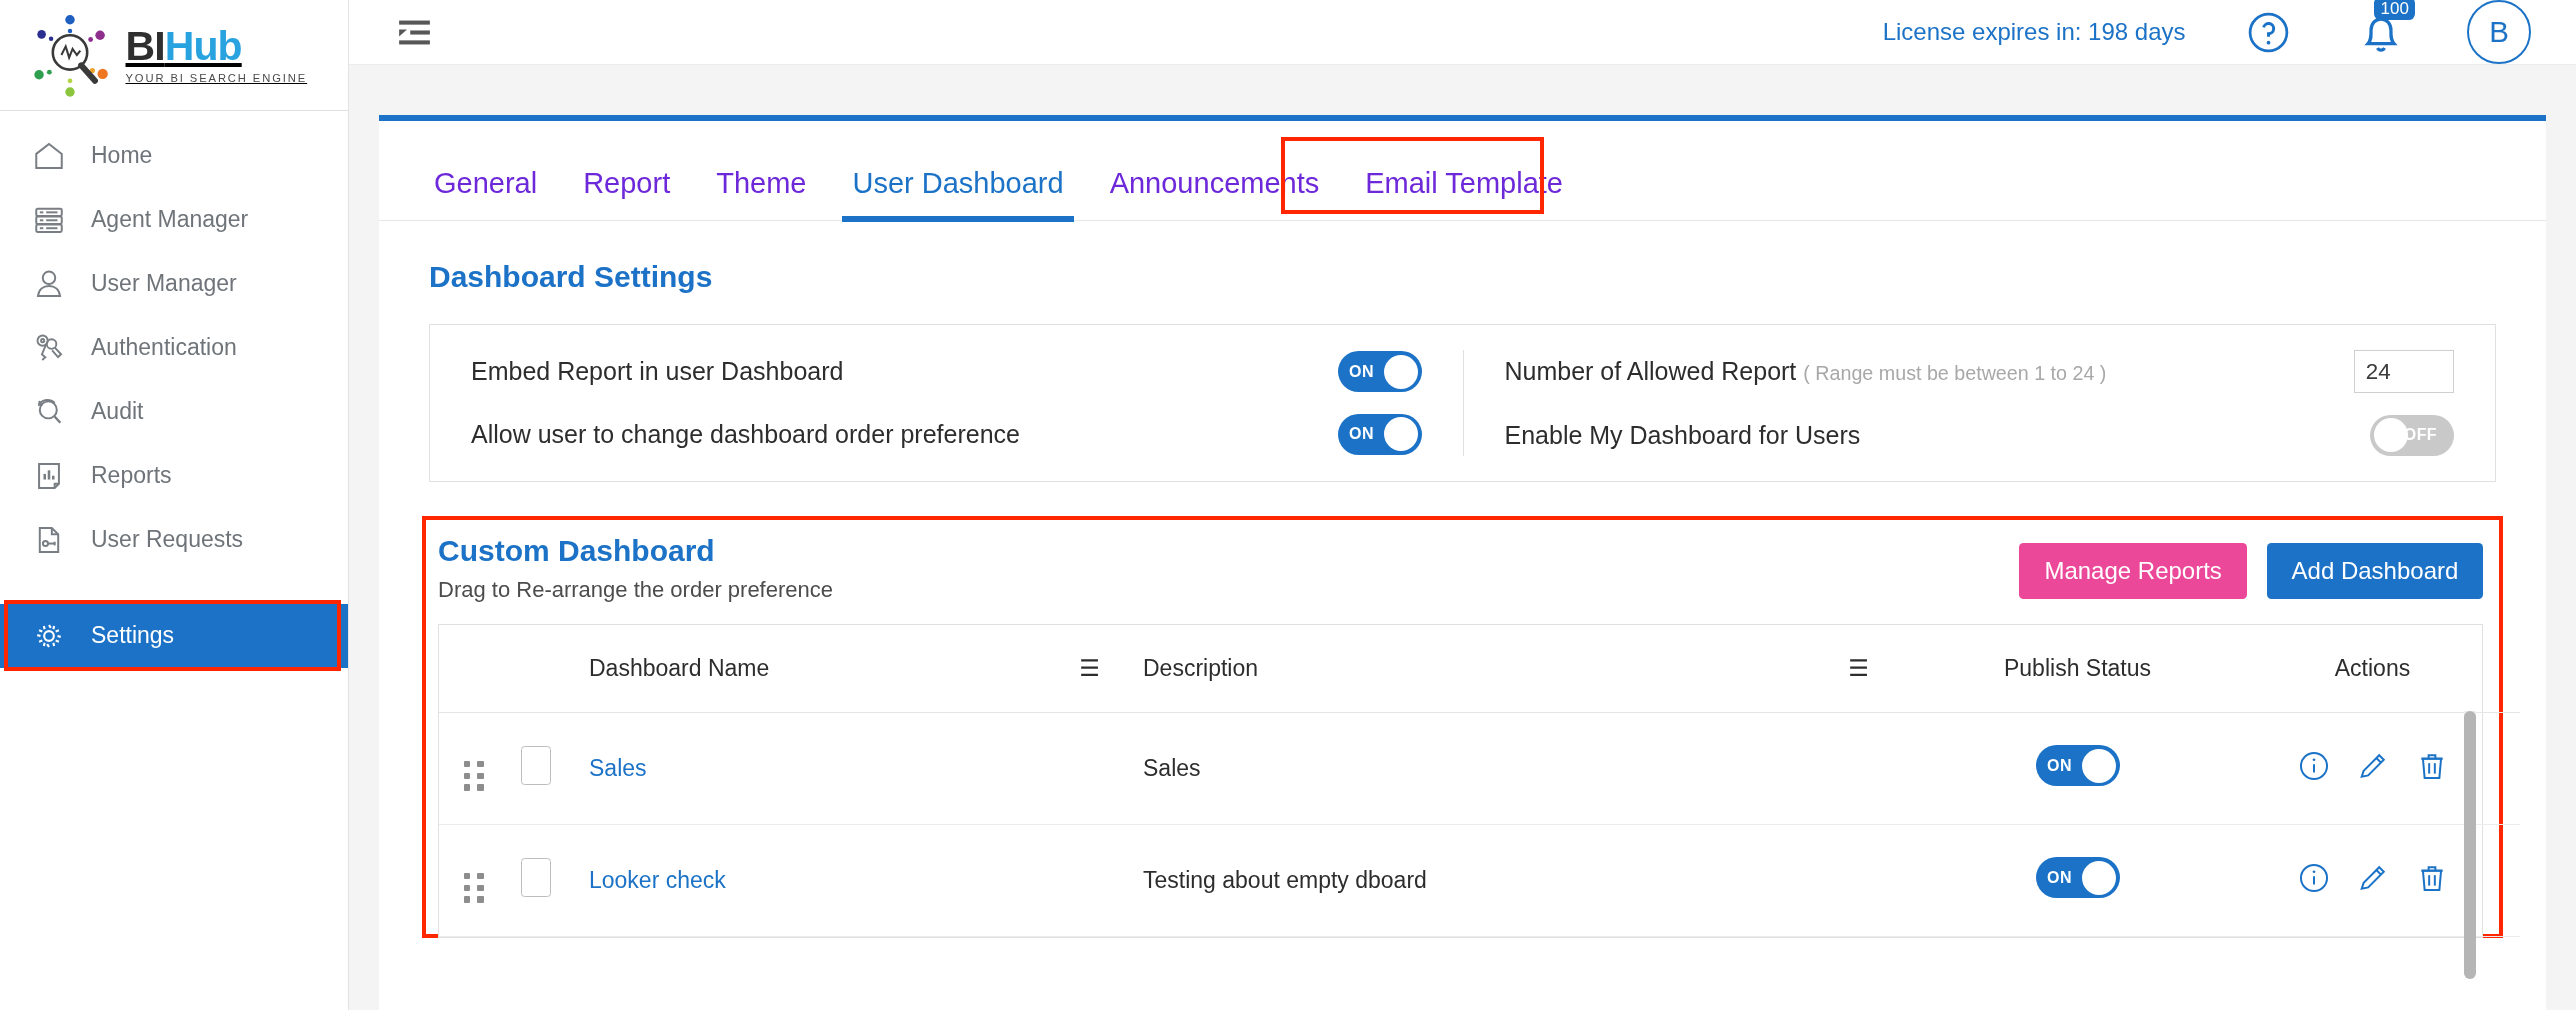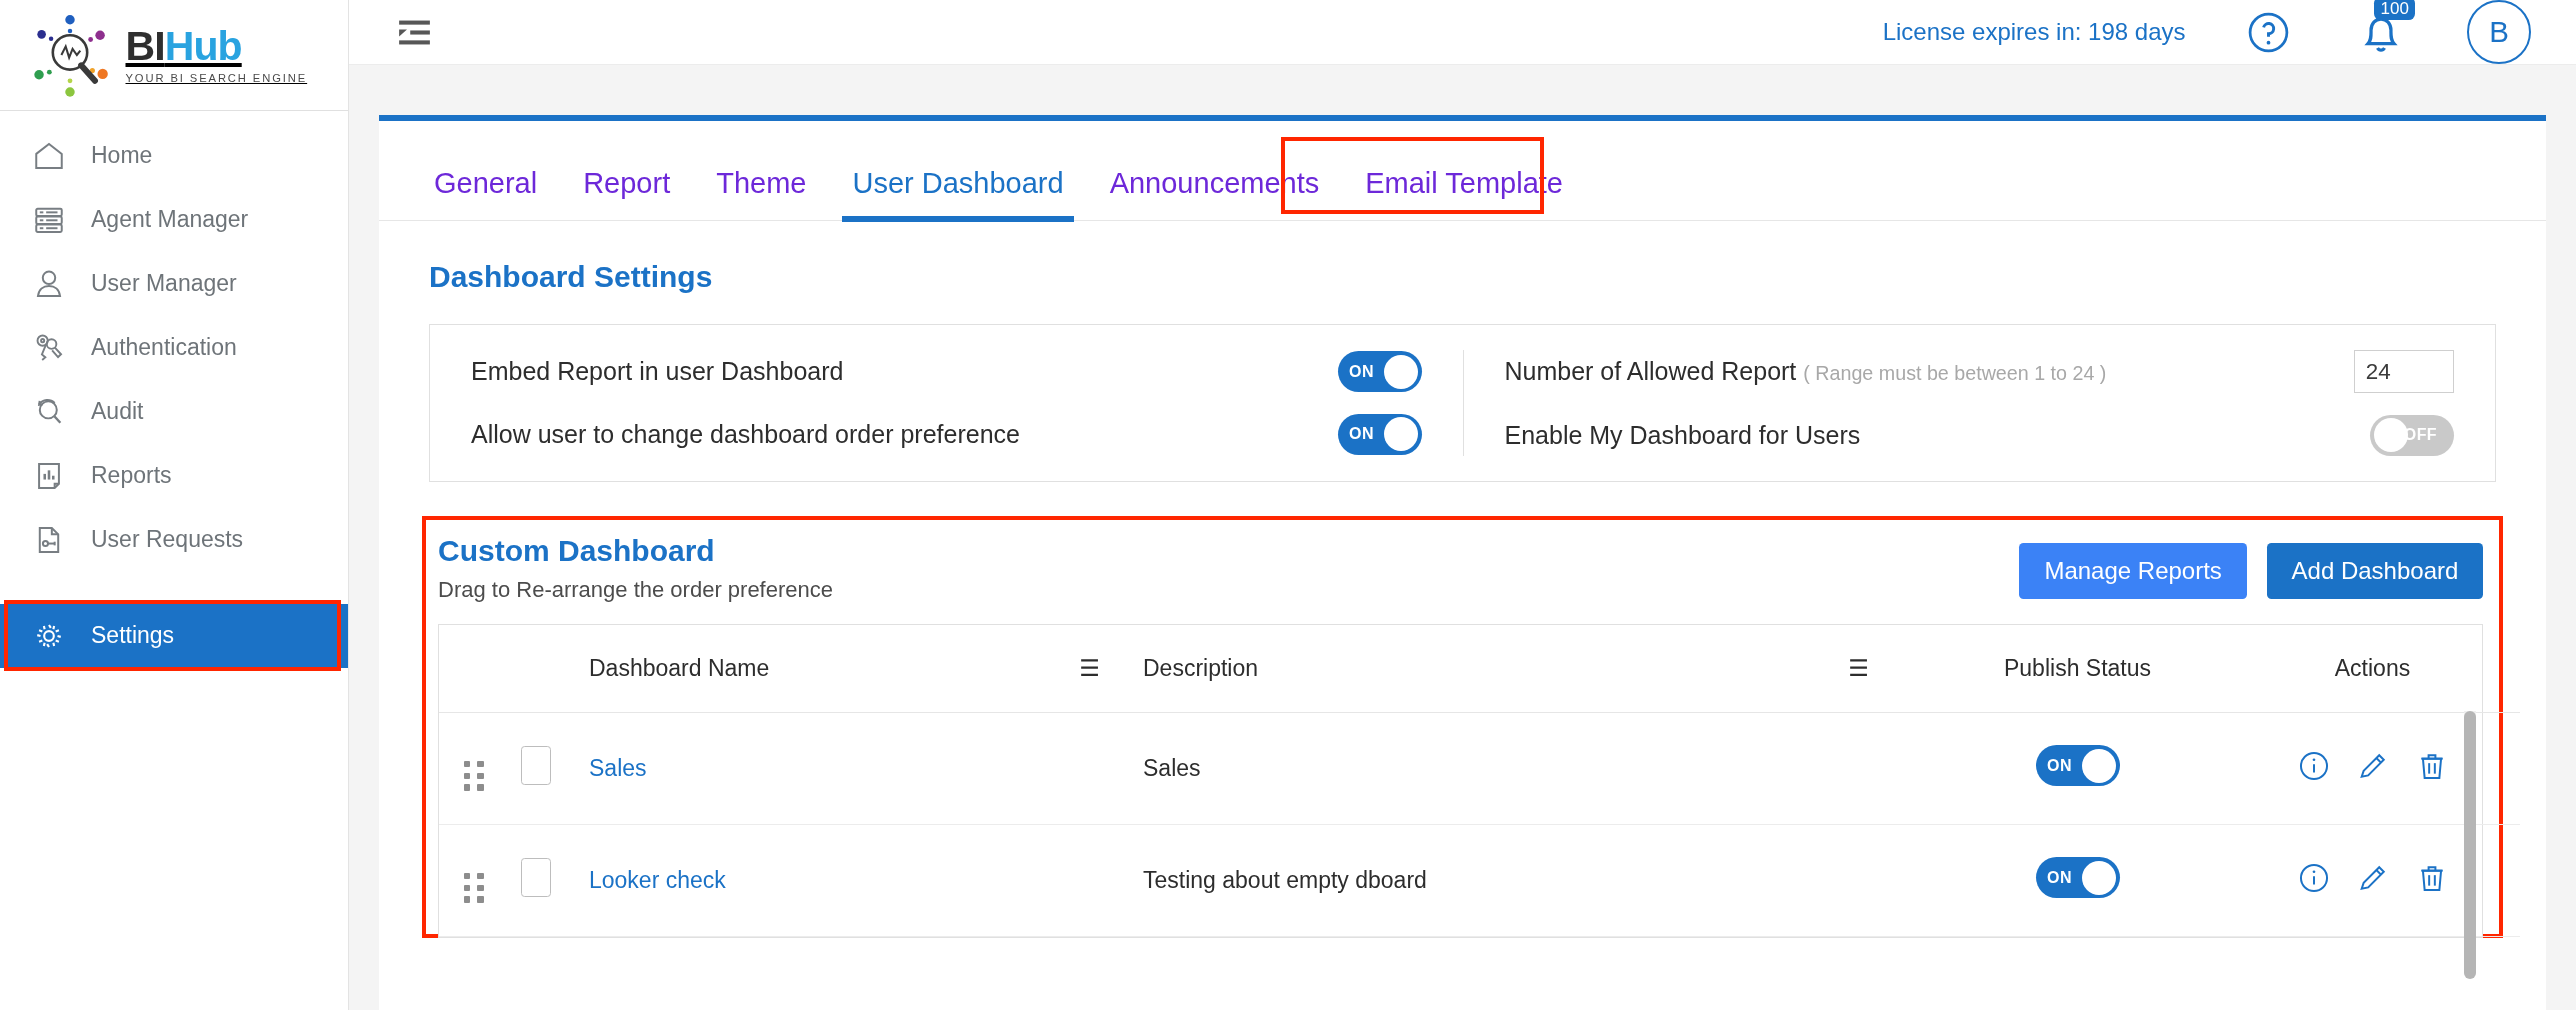--- a/index.html
+++ b/index.html
@@ -131,21 +131,21 @@
   
   .custom-wrap { position: relative; margin: 34px 43px 7px 43px; padding: 0 0 0 0; }
   .custom-hl { position: absolute; inset: 0; border: 4.5px solid #ff2600;
                pointer-events: none; }
   .custom-inner { padding: 18px 19.7px 0 16px; }
   .custom-head { display: flex; align-items: flex-start; }
   .custom-sub { font-size: 22px; color: #4c4c4c; margin-top: 9px; }
   .head-btns { margin-left: auto; display: flex; gap: 19.7px; padding-top: 9px; }
   .btn { font-size: 24px; color: #ffffff; padding: 14.3px 25px;
          border-radius: 4.5px; white-space: nowrap; }
-  .btn.secondary { background: #3b82f6; }
+  .btn.secondary { background: #ec4899; }
   .btn.primary { background: #1b72c6; }
 
   .table-wrap { margin-top: 21.5px; border: 0.9px solid #e0e0e0;
                 position: relative; background: #fff; }
   .tbl { width: 100%; border-collapse: collapse; table-layout: fixed; }
   .tbl th, .tbl td { text-align: left; }
   .tbl thead th {
     font-size: 23px; color: #2d2d2d; font-weight: normal;
     padding: 30px 0 30px 0; border-bottom: 0.9px solid #e6e6e6;
   }

